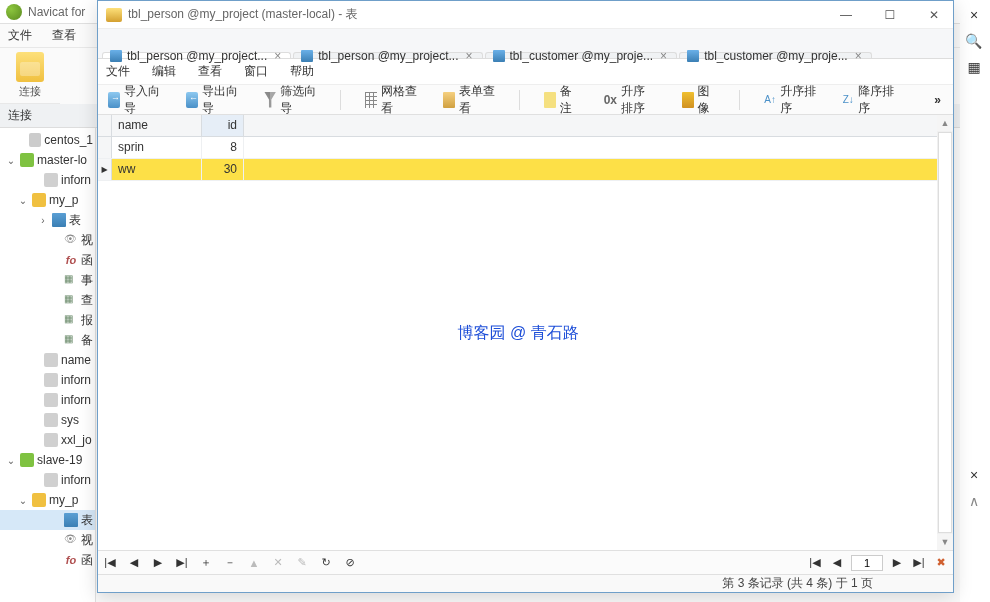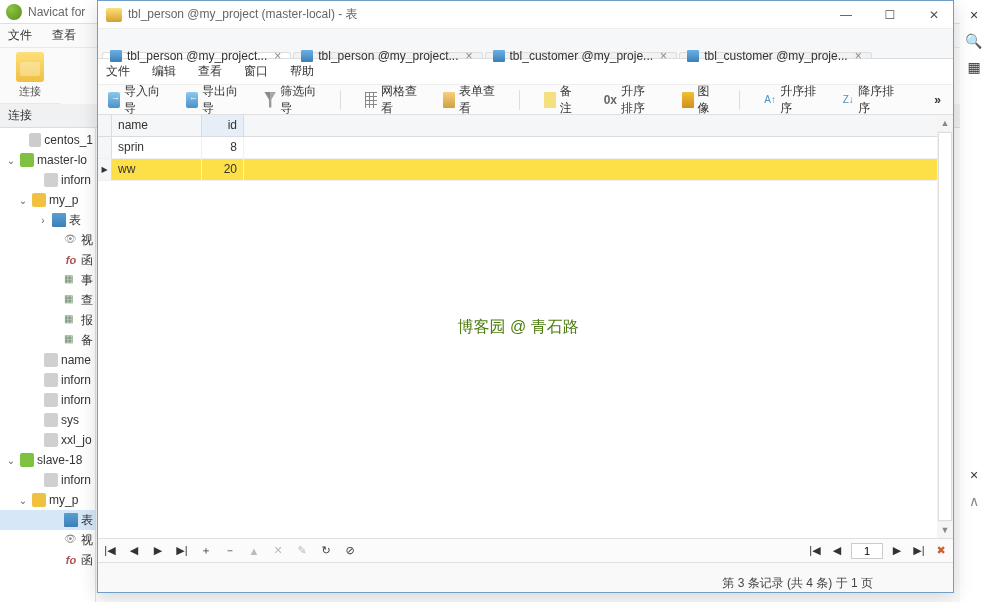--- a/index.html
+++ b/index.html
@@ -78,34 +78,34 @@
 .row-handle.cur::before { content: "▶"; font-size: 8px; color: #333; }
 .col-h { border-right: 1px solid #d8dce0; padding: 3px 6px; color: #333; }
 .col-h.sorted { background: #e6eef7; }
 .colw1 { width: 90px; }
 .colw2 { width: 42px; text-align: right; }
 .grid-body { }
 .grid-row { display: flex; height: 22px; border-bottom: 1px solid #eef0f2; }
 .grid-row.cur { background: #fde047; }
 .cell { border-right: 1px solid #eef0f2; padding: 3px 6px; color: #333; overflow: hidden; }
 
-.watermark { position: absolute; left: 50%; top: 50%; transform: translate(-60px,-10px); color: #4d7c0f; font-size: 16px; pointer-events: none; }
+.watermark { position: absolute; left: 50%; top: 50%; transform: translate(-60px,-10px); color: #1d4ed8; font-size: 16px; pointer-events: none; }
 
 .scroll-v { width: 16px; background: #f0f0f0; display: flex; flex-direction: column; }
 .scroll-v .thumb { flex:1; background: #fff; margin:1px; border:1px solid #ddd; }
 .scroll-v .arr { height: 16px; text-align: center; line-height: 16px; color: #888; font-size: 9px; background:#f5f5f5; }
 
 .footer-tb { height: 24px; border-top: 1px solid #e0e0e0; display: flex; align-items: center; padding: 0 4px; gap: 8px; background: #fbfbfb; }
 .fbtn { width: 16px; height: 16px; display: inline-flex; align-items: center; justify-content: center; color: #333; font-size: 11px; }
 .fbtn.dis { color: #bbb; }
 .fspacer { flex: 1; }
 .pager { display: flex; align-items: center; gap: 6px; }
 .page-input { width: 32px; height: 16px; border: 1px solid #ccc; text-align: center; font-size: 11px; }
 
-.statusbar { height: 30px; border-top: 1px solid #e0e0e0; display: flex; align-items: flex-end; justify-content: flex-end; padding: 0 80px 0 8px; background: #f9f9f9; color: #444; font-size: 11px; }
+.statusbar { height: 18px; border-top: 1px solid #e0e0e0; display: flex; align-items: flex-start; justify-content: flex-end; padding: 0 80px 0 8px; background: #f9f9f9; color: #444; font-size: 11px; }
 </style>
 </head>
 <body>
 
 <div class="app-bg">
   <div class="app-titlebar">
     <span class="app-icon"></span>
     <span class="app-title">Navicat for</span>
   </div>
   <div class="app-menubar">
@@ -212,21 +212,21 @@
         <div class="tree-item">
           <span class="tw2"></span>
           <span class="expander"></span>
           <span class="ico-db ico-dboff"></span>
           <span>xxl_jo</span>
         </div>
         <div class="tree-item">
           <span class="tw0"></span>
           <span class="expander">⌄</span>
           <span class="ico-db ico-dbon"></span>
-          <span>slave-18</span>
+          <span>slave-19</span>
         </div>
         <div class="tree-item">
           <span class="tw2"></span>
           <span class="expander"></span>
           <span class="ico-db ico-dboff"></span>
           <span>inforn</span>
         </div>
         <div class="tree-item">
           <span class="tw1"></span>
           <span class="expander">⌄</span>
@@ -360,21 +360,21 @@
         </div>
       <div class="grid-body" id="grid-body">
           <div class="grid-row">
             <div class="row-handle"></div>
             <div class="cell colw1">sprin</div>
             <div class="cell colw2">8</div>
           </div>
           <div class="grid-row cur">
             <div class="row-handle cur"></div>
             <div class="cell colw1">ww</div>
-            <div class="cell colw2">20</div>
+            <div class="cell colw2">30</div>
           </div>
         </div>
       <div class="watermark">博客园 @ 青石路</div>
 
     </div>
     <div class="scroll-v">
       <div class="arr">▲</div>
       <div class="thumb"></div>
       <div class="arr">▼</div>
     </div>

